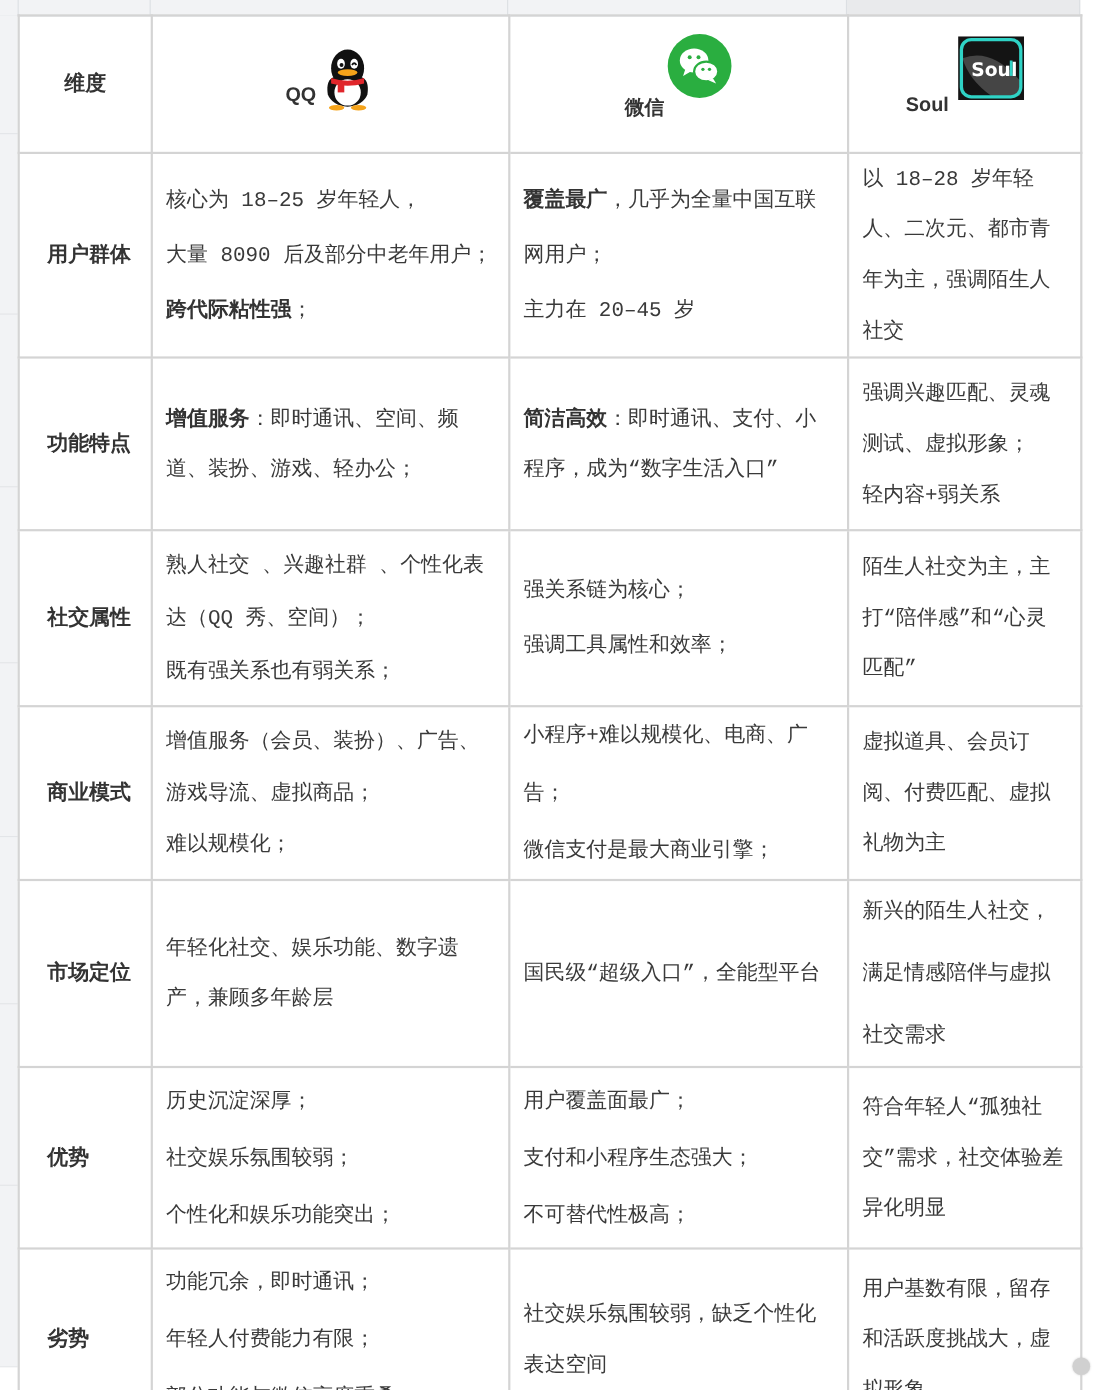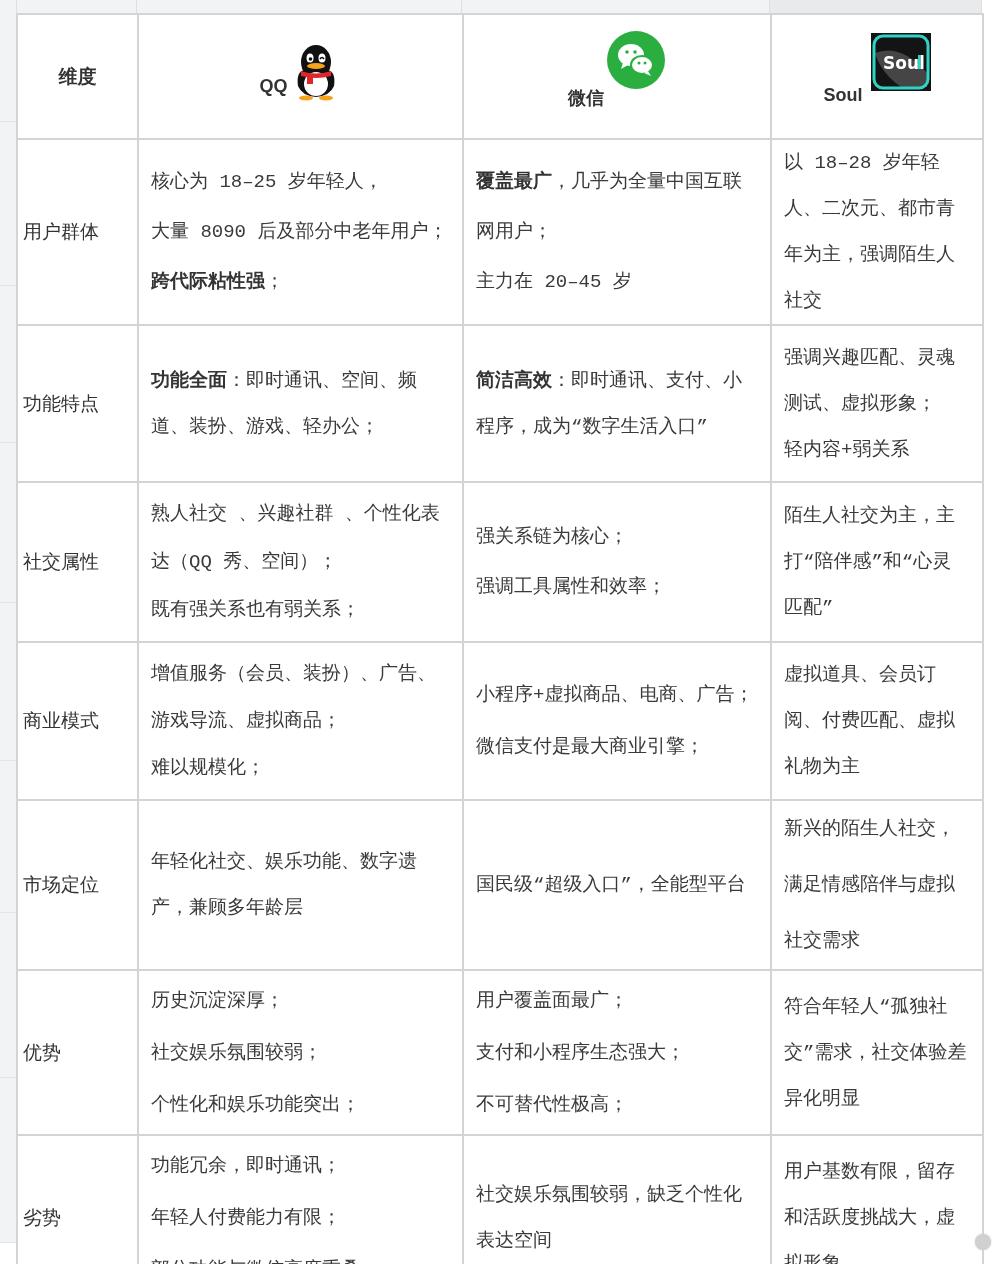--- a/index.html
+++ b/index.html
@@ -7,21 +7,21 @@
          font-family: "Liberation Sans", "DejaVu Sans", sans-serif; color: #333333; }
   .col-strip { position: absolute; left: 0; top: 0; width: 982px; height: 14px; background: #f2f3f5;
                border-bottom: 1px solid #dcdfe3; }
   .col-strip .seg { position: absolute; top: 0; height: 14px; border-right: 1px solid #dcdfe3; }
   .row-strip { position: absolute; left: 0; top: 14px; width: 16px; height: 1228px; background: #f2f3f5; }
   .row-strip .seg { position: absolute; left: 0; width: 16px; border-bottom: 1px solid #e3e5e8; }
   table.cmp { position: absolute; left: 16px; top: 13px; border-collapse: collapse; table-layout: fixed; }
   table.cmp td { border: 2px solid #d4d4d4; vertical-align: middle; padding: 0 12px; font-size: 19px;
                  line-height: 50px; color: #3a3a3a; }
   table.cmp td.dim { text-align: center; font-weight: bold; font-size: 19px; color: #333; padding: 0 10px; }
-  table.cmp td.rowhead { font-weight: normal; font-size: 19px; color: #333; padding-left: 5px; }
+  table.cmp td.rowhead { font-weight: bold; font-size: 19px; color: #333; padding-left: 25px; }
   table.cmp tr.head td { text-align: center; }
   .brand { display: inline-flex; align-items: flex-end; justify-content: center; gap: 2px; }
   .brand-name { font-weight: bold; font-size: 18px; color: #333; line-height: 20px; padding-bottom: 6px; }
   .line { display: block; font-family: Liberation Mono, monospace; }
   b { font-weight: bold; color: #333; }
   .scroll-knob { position: absolute; left: 975px; top: 1234px; width: 16px; height: 16px; border-radius: 50%;
                  background: #d0d0d0; box-shadow: 0 0 2px #ccc; }
 </style>
 </head>
 <body>
@@ -117,21 +117,21 @@
       <span class="line">主力在 20–45 岁</span>
     </td>
     <td style="line-height:46px">
       <span class="line">以 18–28 岁年轻人、二次元、都市青年为主，强调陌生人社交</span>
     </td>
   </tr>
 
   <tr style="height:157px">
     <td class="rowhead"><span>功能特点</span></td>
     <td style="line-height:46px">
-      <span class="line"><b>功能全面</b><span>：即时通讯、空间、频道、装扮、游戏、轻办公；</span></span>
+      <span class="line"><b>增值服务</b><span>：即时通讯、空间、频道、装扮、游戏、轻办公；</span></span>
     </td>
     <td style="line-height:46px">
       <span class="line"><b>简洁高效</b><span>：即时通讯、支付、小程序，成为“数字生活入口”</span></span>
     </td>
     <td style="line-height:46px">
       <span class="line">强调兴趣匹配、灵魂测试、虚拟形象；</span>
       <span class="line">轻内容+弱关系</span>
     </td>
   </tr>
 
@@ -150,21 +150,21 @@
     </td>
   </tr>
 
   <tr style="height:158px">
     <td class="rowhead"><span>商业模式</span></td>
     <td style="line-height:47px">
       <span class="line">增值服务（会员、装扮）、广告、游戏导流、虚拟商品；</span>
       <span class="line">难以规模化；</span>
     </td>
     <td style="line-height:52px">
-      <span class="line">小程序+虚拟商品、电商、广告；</span>
+      <span class="line">小程序+难以规模化、电商、广告；</span>
       <span class="line">微信支付是最大商业引擎；</span>
     </td>
     <td style="line-height:46px">
       <span class="line">虚拟道具、会员订阅、付费匹配、虚拟礼物为主</span>
     </td>
   </tr>
 
   <tr style="height:152px">
     <td class="rowhead"><span>市场定位</span></td>
     <td style="line-height:46px">

